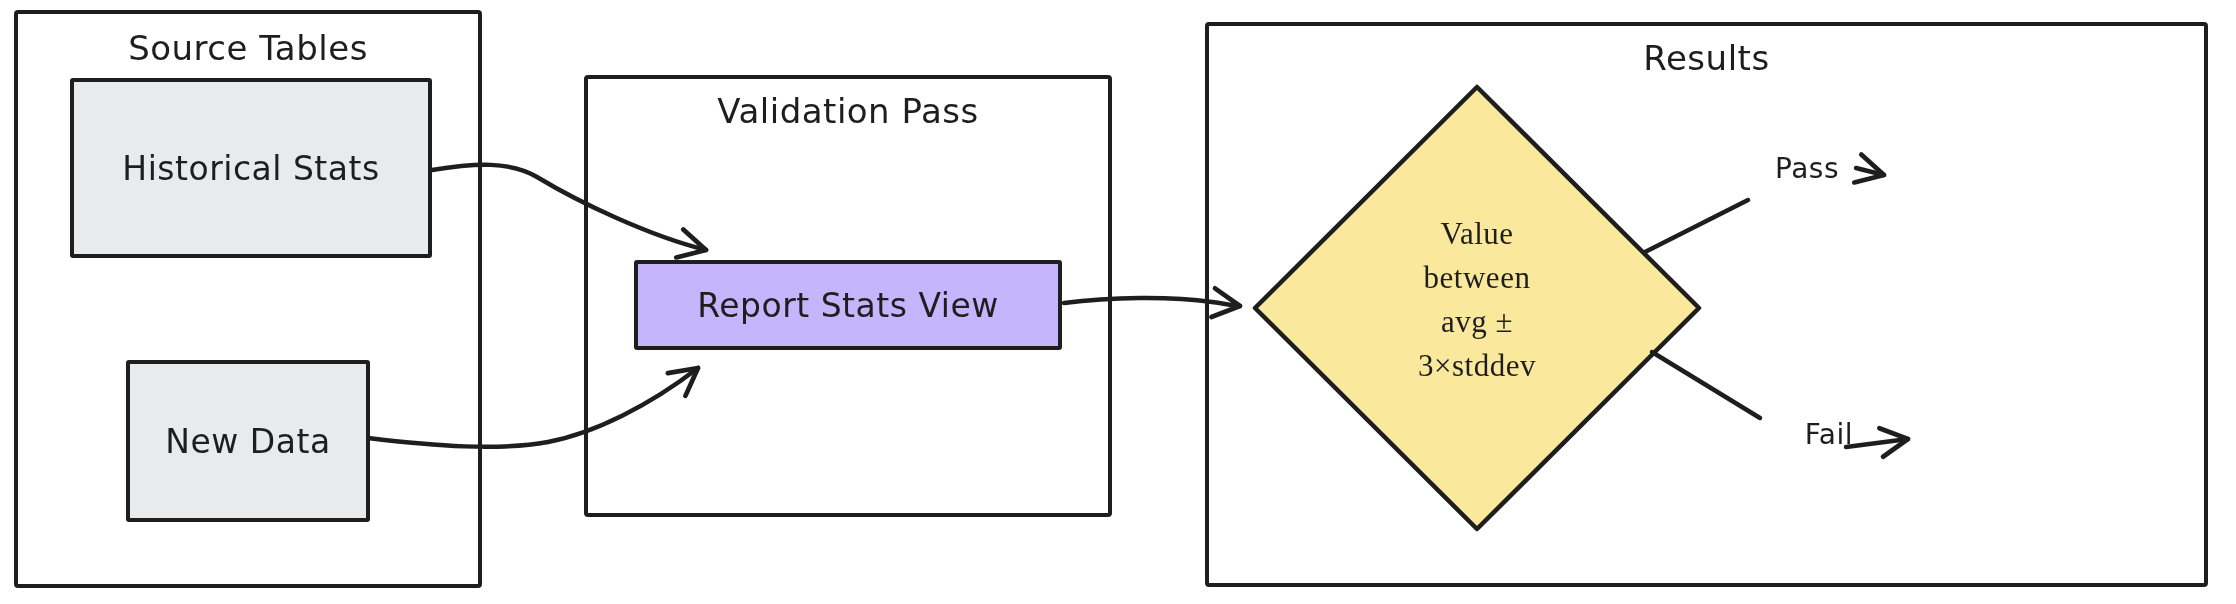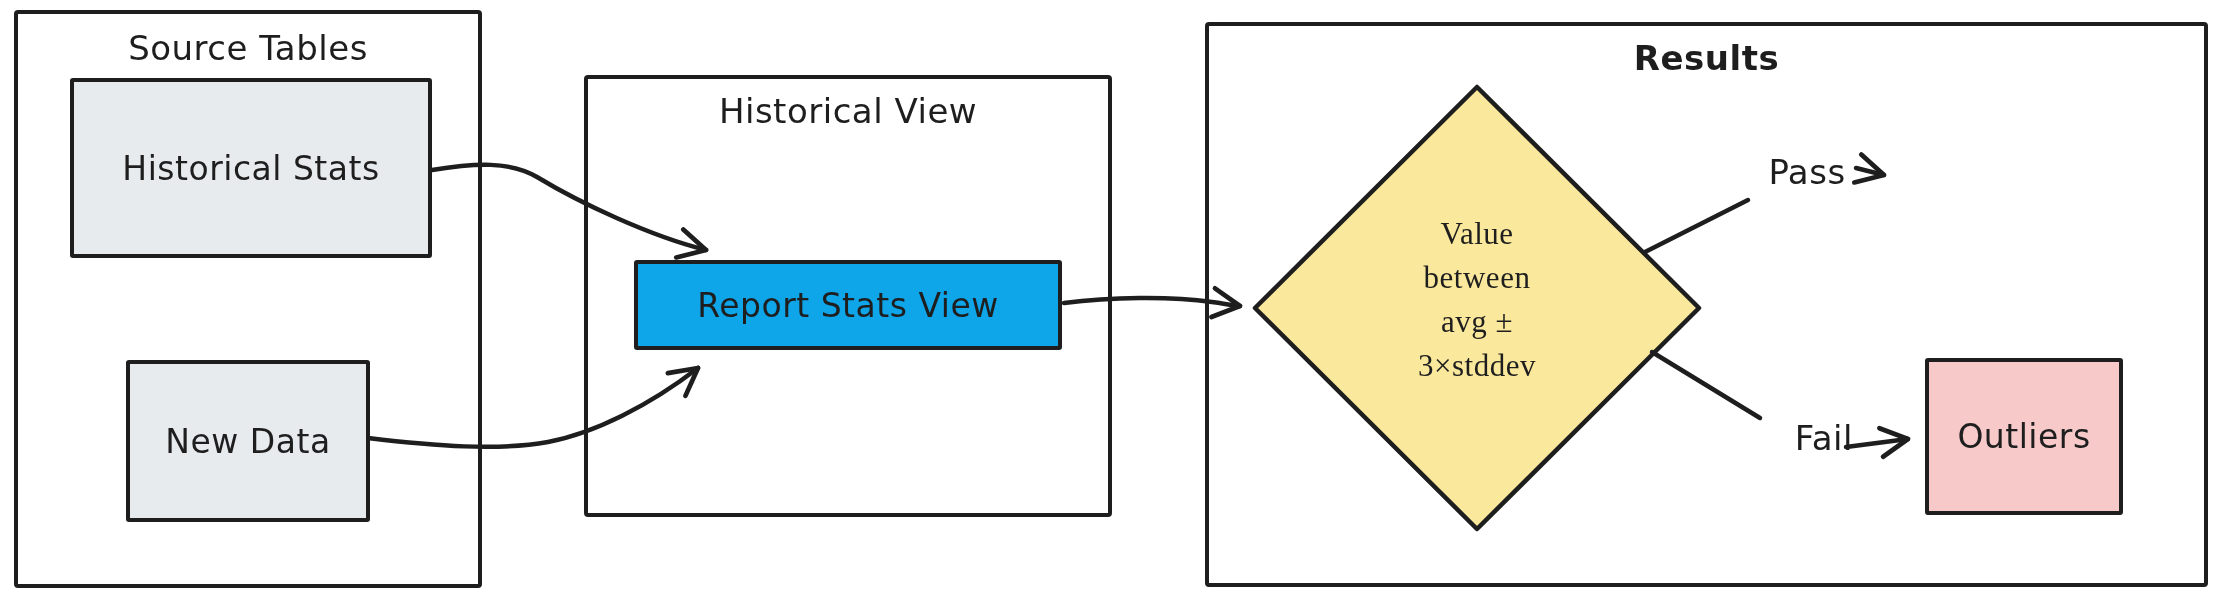--- a/index.html
+++ b/index.html
@@ -8,41 +8,41 @@
     font-family:"DejaVu Sans","Liberation Sans",sans-serif;color:#1e1e1e;overflow:hidden;
   }
   .ctr{position:absolute;border:4px solid #1e1e1e;border-radius:4px;box-sizing:border-box;background:transparent;z-index:1;}
   .ctitle{position:absolute;left:0;right:0;text-align:center;font-size:34px;font-weight:500;letter-spacing:.5px;}
   .node{
     position:absolute;display:flex;align-items:center;justify-content:center;
     border:4px solid #1e1e1e;border-radius:3px;box-sizing:border-box;
     font-size:33px;font-weight:500;letter-spacing:.5px;z-index:3;text-align:center;
   }
   .overlay{position:absolute;left:0;top:0;width:2236px;height:604px;z-index:2;}
-  .elabel{position:absolute;z-index:4;font-size:34px;font-weight:500;letter-spacing:.5px;text-align:center;}
+  .elabel{position:absolute;z-index:4;font-size:28px;font-weight:500;letter-spacing:.5px;text-align:center;}
   .dlabel{
     position:absolute;z-index:4;font-size:31px;line-height:44px;font-weight:500;
     letter-spacing:.5px;white-space:pre-line;text-align:center;
   }
 </style>
 </head>
 <body>
 
 <div class="canvas">
 
   <div class="ctr" style="left:14px;top:10px;width:468px;height:578px;">
     <div class="ctitle" style="top:14px;">Source Tables</div>
   </div>
 
   <div class="ctr" style="left:584px;top:75px;width:528px;height:442px;">
-    <div class="ctitle" style="top:12px;">Historical View</div>
+    <div class="ctitle" style="top:12px;">Validation Pass</div>
   </div>
 
   <div class="ctr" style="left:1205px;top:22px;width:1003px;height:565px;">
-    <div class="ctitle" style="top:12px;font-weight:bold;">Results</div>
+    <div class="ctitle" style="top:12px;">Results</div>
   </div>
 
   <svg class="overlay" viewBox="0 0 2236 604">
     <defs>
       <marker id="ah" orient="auto" markerWidth="12" markerHeight="10" refX="0" refY="0" viewBox="-8 -5 10 10">
         <path d="M-6,-3.2 L0,0 L-6,3.2" fill="none" stroke-width="1.05" stroke-linecap="round" stroke-linejoin="round" stroke="#1e1e1e"></path>
       </marker>
     </defs>
 
     <polygon points="1477,87 1699,308 1477,529 1255,308" stroke-width="4.5" stroke-linejoin="round" fill="#fae89c" stroke="#1e1e1e"></polygon>
@@ -63,28 +63,25 @@
   </svg>
 
   <div class="node" style="left: 126px; top: 360px; width: 244px; height: 162px; background-color: rgb(231, 235, 238);">
     <span>New Data</span>
   </div>
 
   <div class="node" style="left: 70px; top: 78px; width: 362px; height: 180px; background-color: rgb(231, 235, 238);">
     <span>Historical Stats</span>
   </div>
 
-  <div class="node" style="left: 634px; top: 260px; width: 428px; height: 90px; background-color: #0ea5e9;">
+  <div class="node" style="left: 634px; top: 260px; width: 428px; height: 90px; background-color: #c4b5fd;">
     <span>Report Stats View</span>
   </div>
 
 
-  <div class="node" style="left: 1925px; top: 358px; width: 198px; height: 157px; background-color: rgb(247, 201, 201);">
-    <span>Outliers</span>
-  </div>
 
   <div class="dlabel" style="left:1317px;top:212px;width:320px;font-family:Liberation Serif, serif;">Value
 between
 avg ±
 3×stddev</div>
 
   <div class="elabel" style="left:1755px;top:152px;width:104px;">Pass</div>
 
   <div class="elabel" style="left:1753px;top:418px;width:100px;text-align:right;">Fail</div>
 

